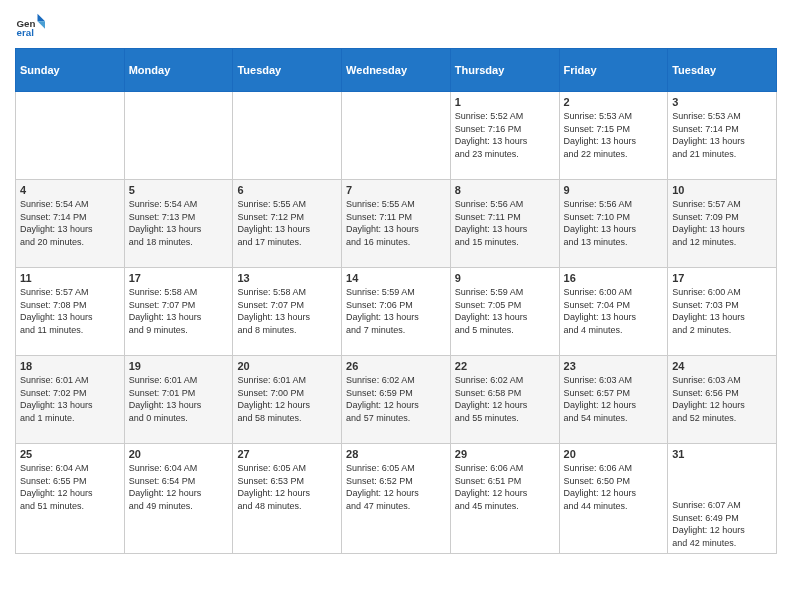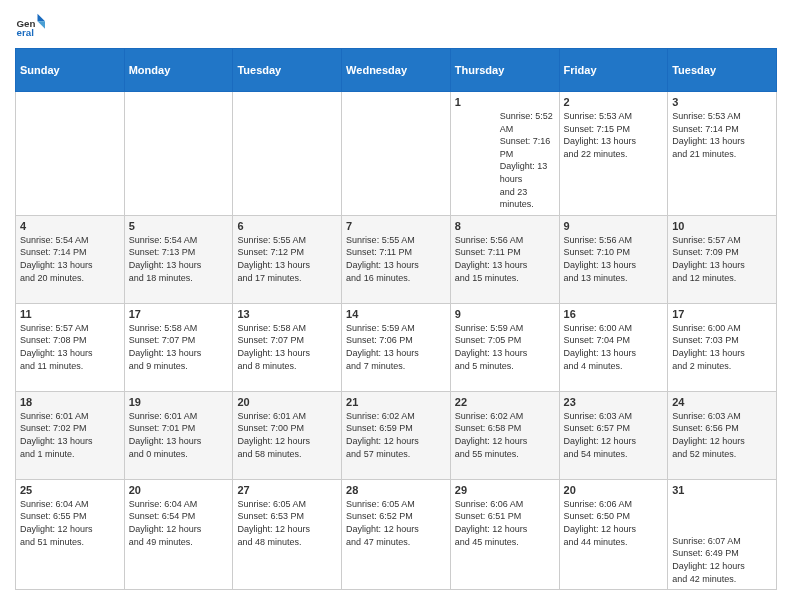--- a/index.html
+++ b/index.html
@@ -117,21 +117,21 @@
       </tr>
   </thead>
   <tbody id="calendar-body">
   <tr>
         <td></td>
         <td></td>
         <td></td>
         <td></td>
         <td>
           <div class="day-number">1</div>
-          <div class="cell-info" style="white-space: pre-line; margin-left: 45px;">Sunrise: 5:52 AM
+          <div class="cell-info" style="white-space: pre-line;">Sunrise: 5:52 AM
 Sunset: 7:16 PM
 Daylight: 13 hours
 and 23 minutes.</div>
         </td>
         <td>
           <div class="day-number">2</div>
           <div class="cell-info" style="white-space: pre-line;">Sunrise: 5:53 AM
 Sunset: 7:15 PM
 Daylight: 13 hours
 and 22 minutes.</div>
@@ -262,21 +262,21 @@
 and 0 minutes.</div>
         </td>
         <td>
           <div class="day-number">20</div>
           <div class="cell-info" style="white-space: pre-line;">Sunrise: 6:01 AM
 Sunset: 7:00 PM
 Daylight: 12 hours
 and 58 minutes.</div>
         </td>
         <td>
-          <div class="day-number">21</div>
+          <div class="day-number">26</div>
           <div class="cell-info" style="white-space: pre-line;">Sunrise: 6:02 AM
 Sunset: 6:59 PM
 Daylight: 12 hours
 and 57 minutes.</div>
         </td>
         <td>
           <div class="day-number">22</div>
           <div class="cell-info" style="white-space: pre-line;">Sunrise: 6:02 AM
 Sunset: 6:58 PM
 Daylight: 12 hours

